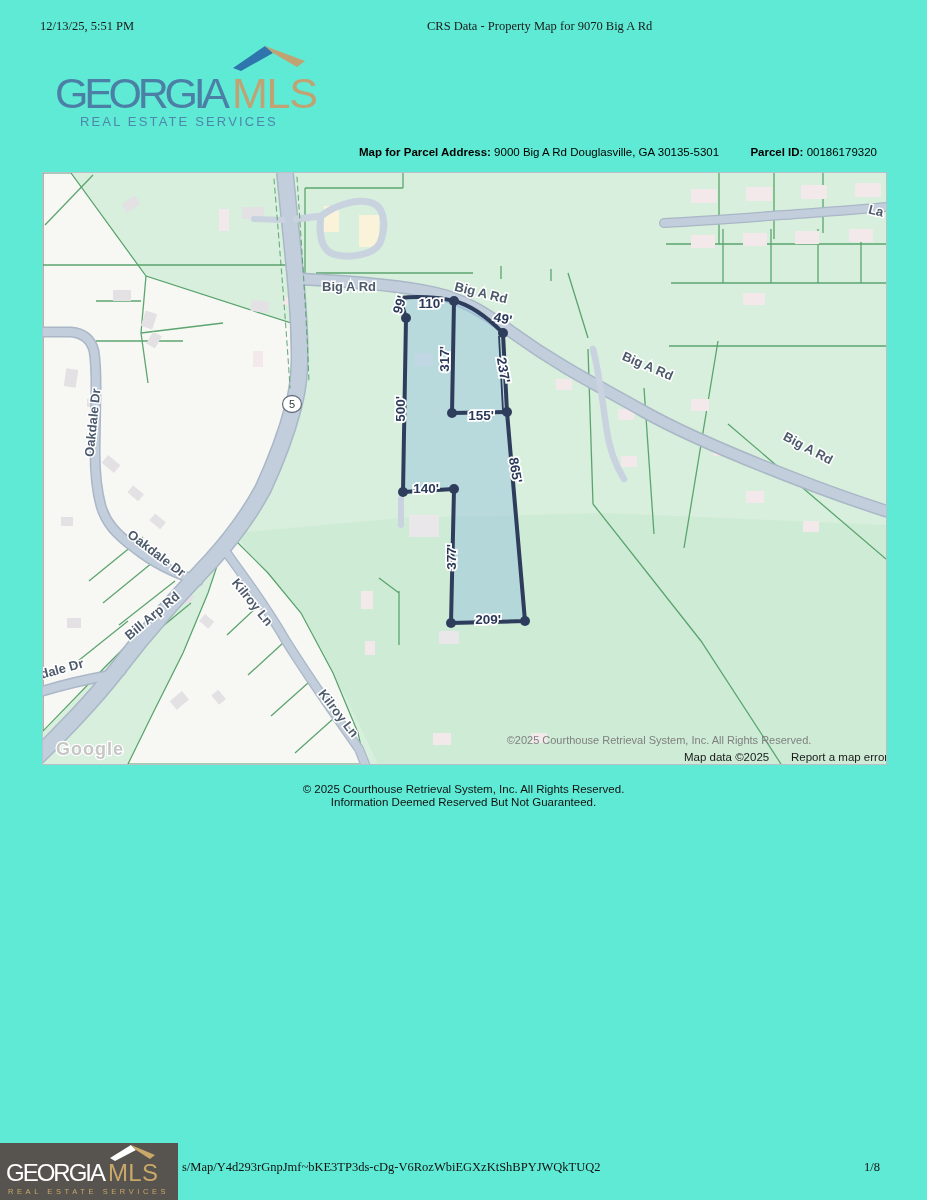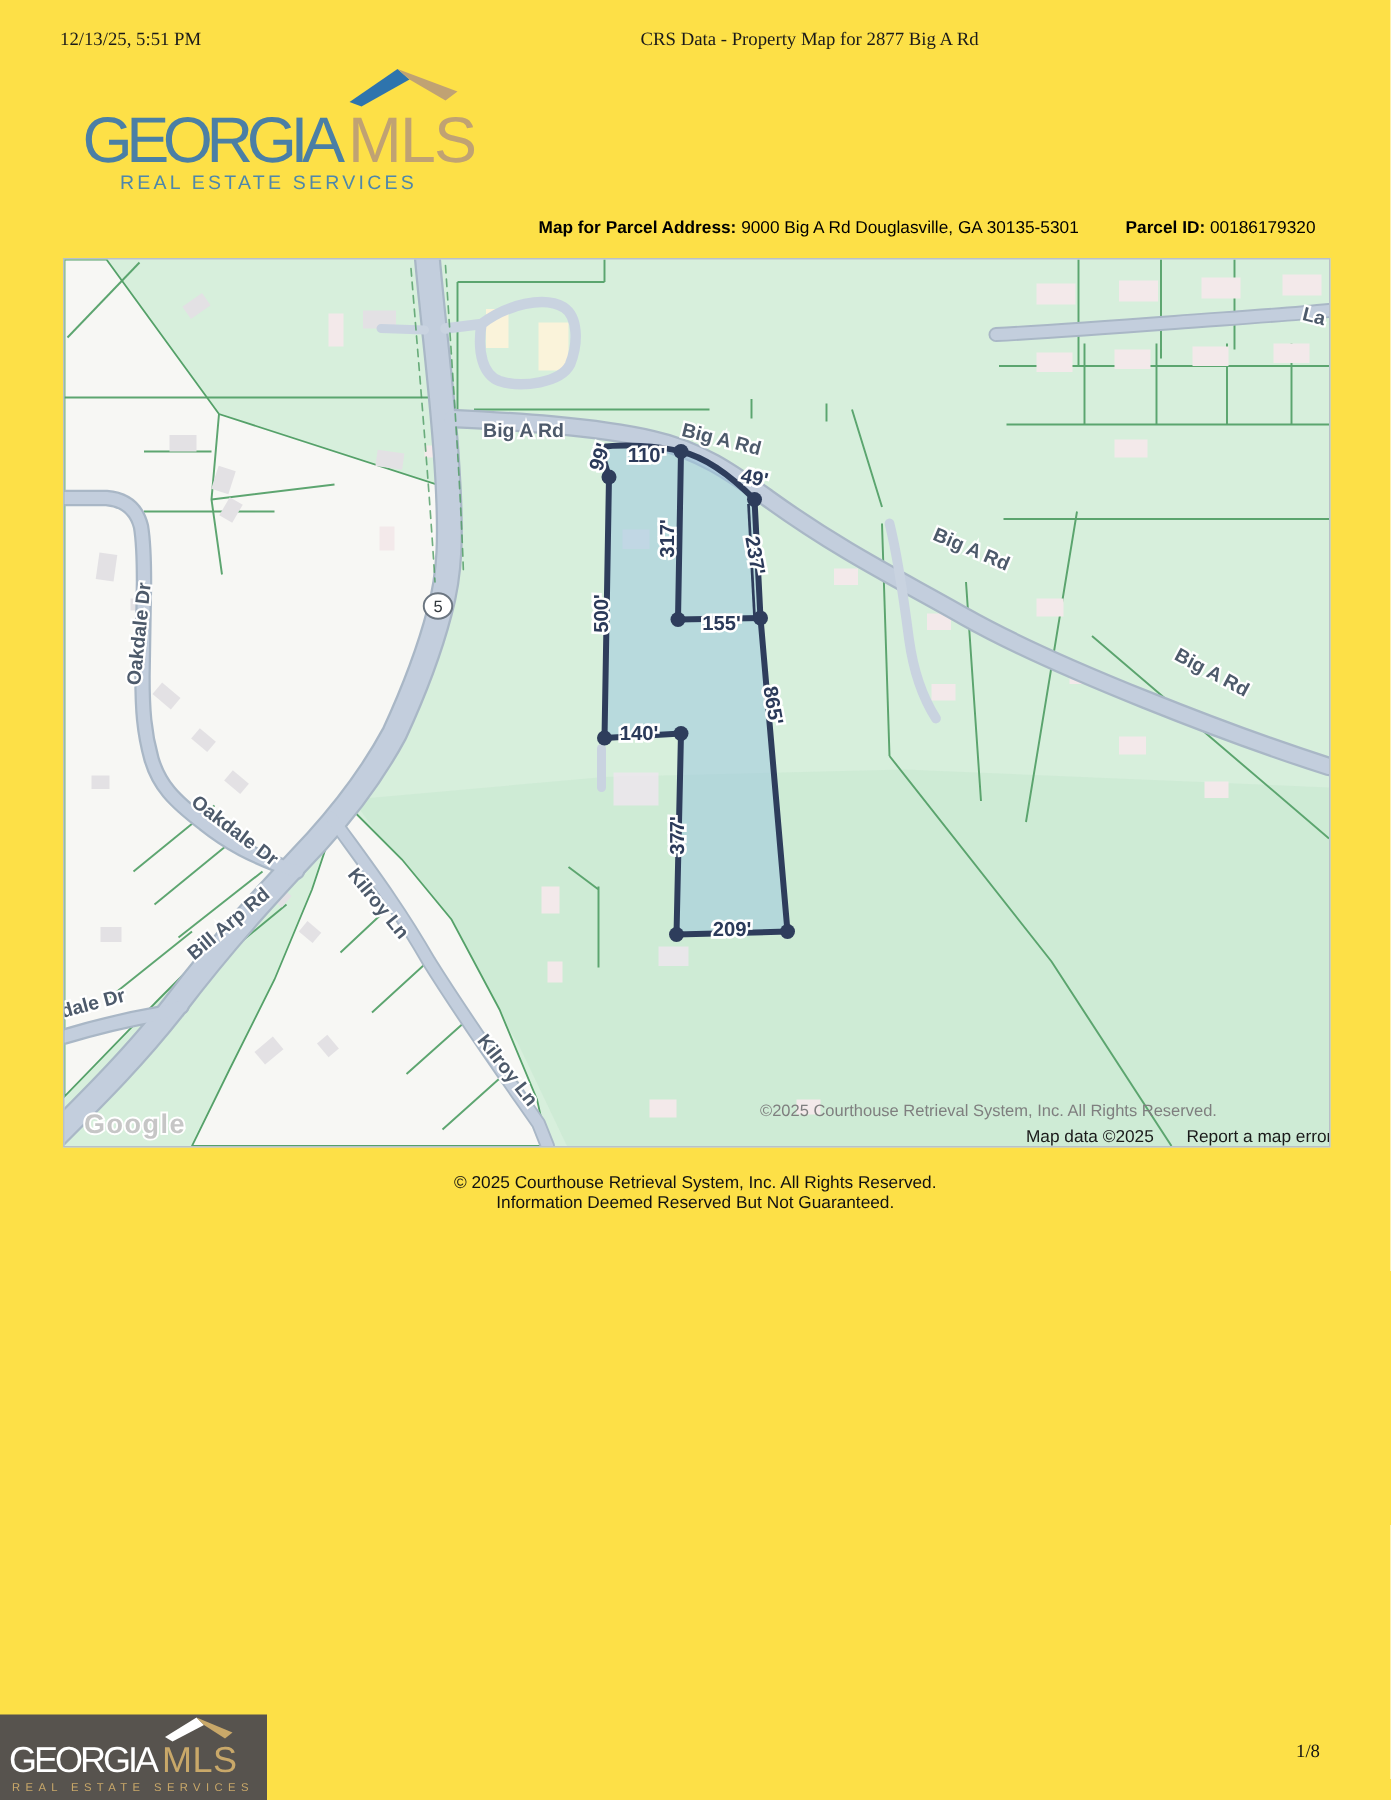--- a/index.html
+++ b/index.html
@@ -1,16 +1,16 @@
 <!DOCTYPE html>
 <html><head>
 <meta charset="utf-8">
 <style>
   html,body{margin:0;padding:0;background:#ffffff;}
-  #page{position:relative;width:927px;height:1200px;background:#fde047;overflow:hidden;
+  #page{position:relative;width:927px;height:1200px;background:#5eead4;overflow:hidden;
         font-family:"Liberation Sans",sans-serif;}
   .serif{font-family:"Liberation Serif",serif;}
   .print-head{position:absolute;top:19px;font-size:12.5px;color:#1a1a1a;}
   #print-datetime{left:40px;}
   #print-title{left:427px;}
   #logo-head{position:absolute;left:45px;top:42px;}
   #parcel-line{position:absolute;top:146px;right:50px;font-size:11.5px;color:#000;}
   #parcel-line b{font-weight:bold;padding-left:28px;}
   #map-wrap{position:absolute;left:42px;top:172px;width:843px;height:591px;
             border:1px solid #b9c0c9;box-sizing:content-box;background:#d7efdc;}
@@ -20,21 +20,21 @@
   #footer-url{position:absolute;left:182px;top:1160px;font-size:12.5px;color:#111;}
   #footer-page{position:absolute;left:864px;top:1160px;font-size:12.5px;color:#111;}
   svg text{user-select:none;}
 </style>
 </head>
 <body>
 
 <div id="page">
 
   <div id="print-datetime" class="print-head serif">12/13/25, 5:51 PM</div>
-  <div id="print-title" class="print-head serif">CRS Data - Property Map for 2877 Big A Rd</div>
+  <div id="print-title" class="print-head serif">CRS Data - Property Map for 9070 Big A Rd</div>
 
   <div id="logo-head">
     <svg width="280" height="92">
       <polygon points="188,26 220,4 228,11 196,29" fill="#2e74ad"></polygon>
       <polygon points="220,4 260,19 252,25 228,11" fill="#c0a273"></polygon>
       <text x="10" y="66" font-size="43" fill="#4b7fa5" textLength="175">GEORGIA</text>
       <text x="187" y="66" font-size="43" fill="#c0a273" textLength="86">MLS</text>
       <text x="35" y="84" font-size="13" fill="#4e87ab" letter-spacing="4.2" textLength="200">REAL ESTATE SERVICES</text>
     </svg>
   </div>
@@ -227,15 +227,16 @@
 
   <div id="footer-logo">
     <svg width="178" height="57">
       <polygon points="110,15 131,2 136,7 115,18" fill="#ffffff"></polygon>
       <polygon points="131,2 155,12 150,16 136,7" fill="#c9a869"></polygon>
       <text x="6" y="38" font-size="24" fill="#ffffff" textLength="100">GEORGIA</text>
       <text x="108" y="38" font-size="24" fill="#c9a869" textLength="50">MLS</text>
       <text x="8" y="51" font-size="7.5" fill="#c9a869" letter-spacing="2.4" textLength="160">REAL ESTATE SERVICES</text>
     </svg>
   </div>
+  <div id="footer-url" class="serif">s/Map/Y4d293rGnpJmf~bKE3TP3ds-cDg-V6RozWbiEGXzKtShBPYJWQkTUQ2</div>
   <div id="footer-page" class="serif">1/8</div>
 
 </div>
 
 </body></html>

